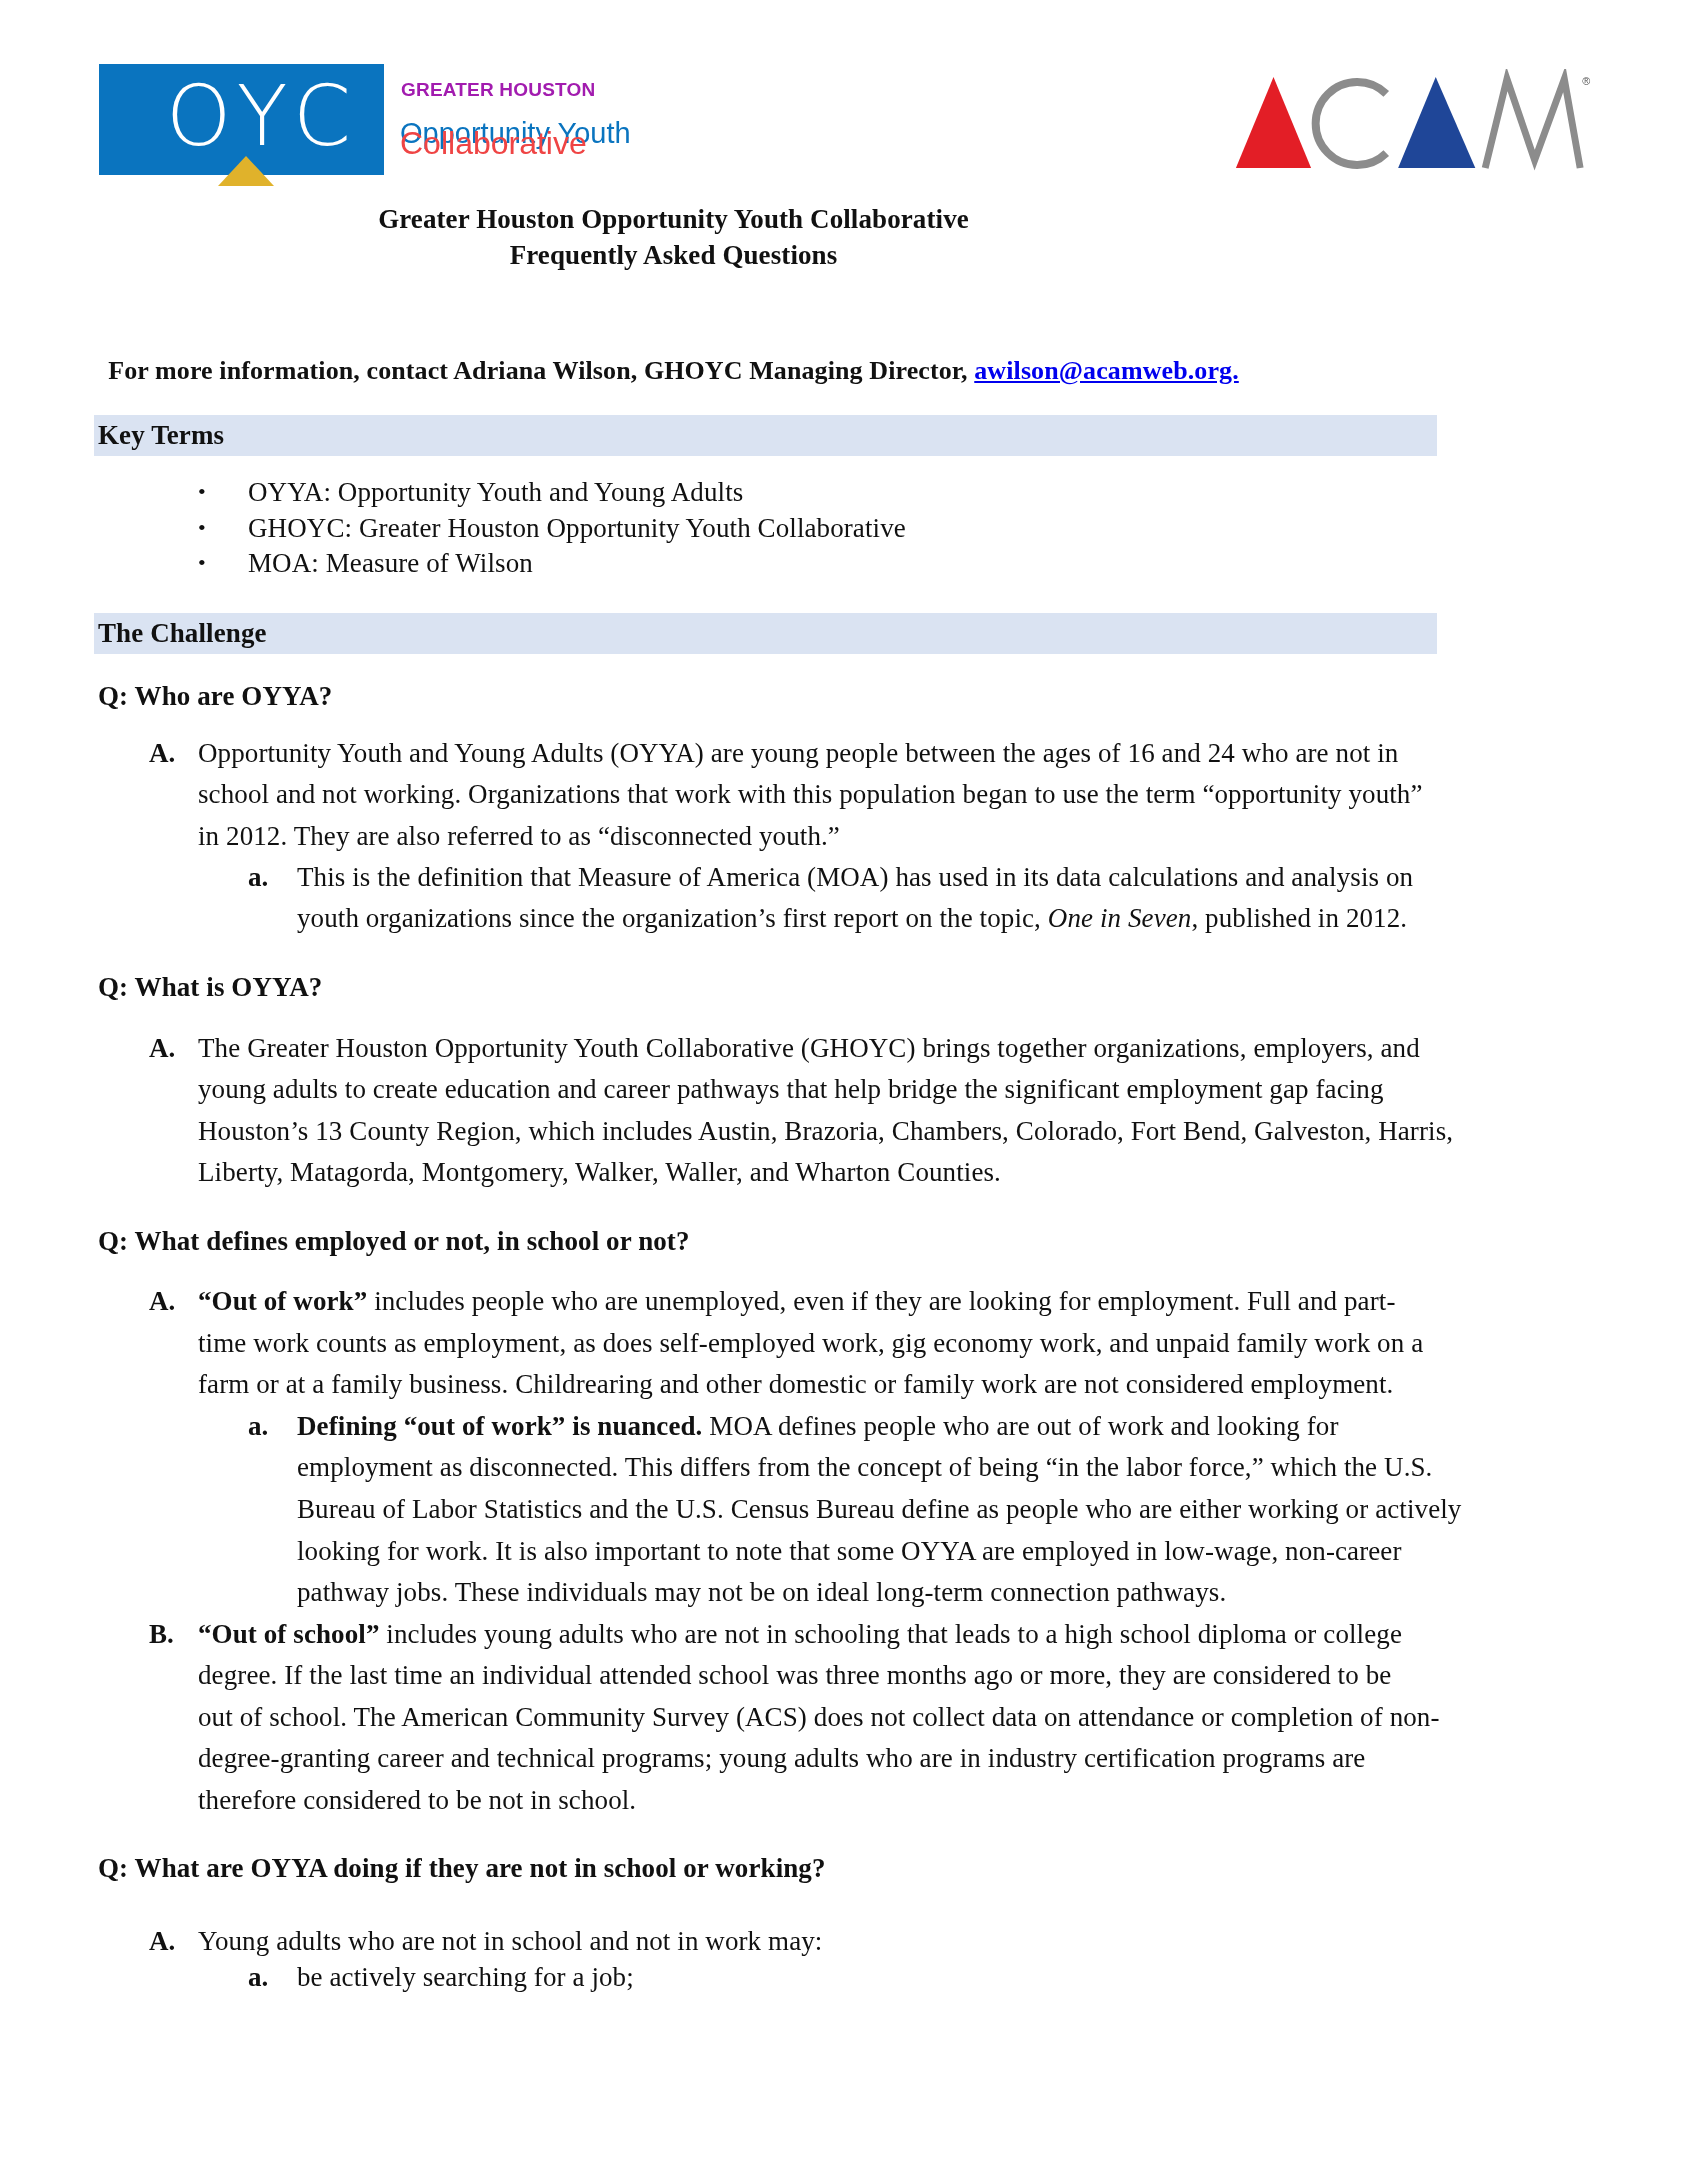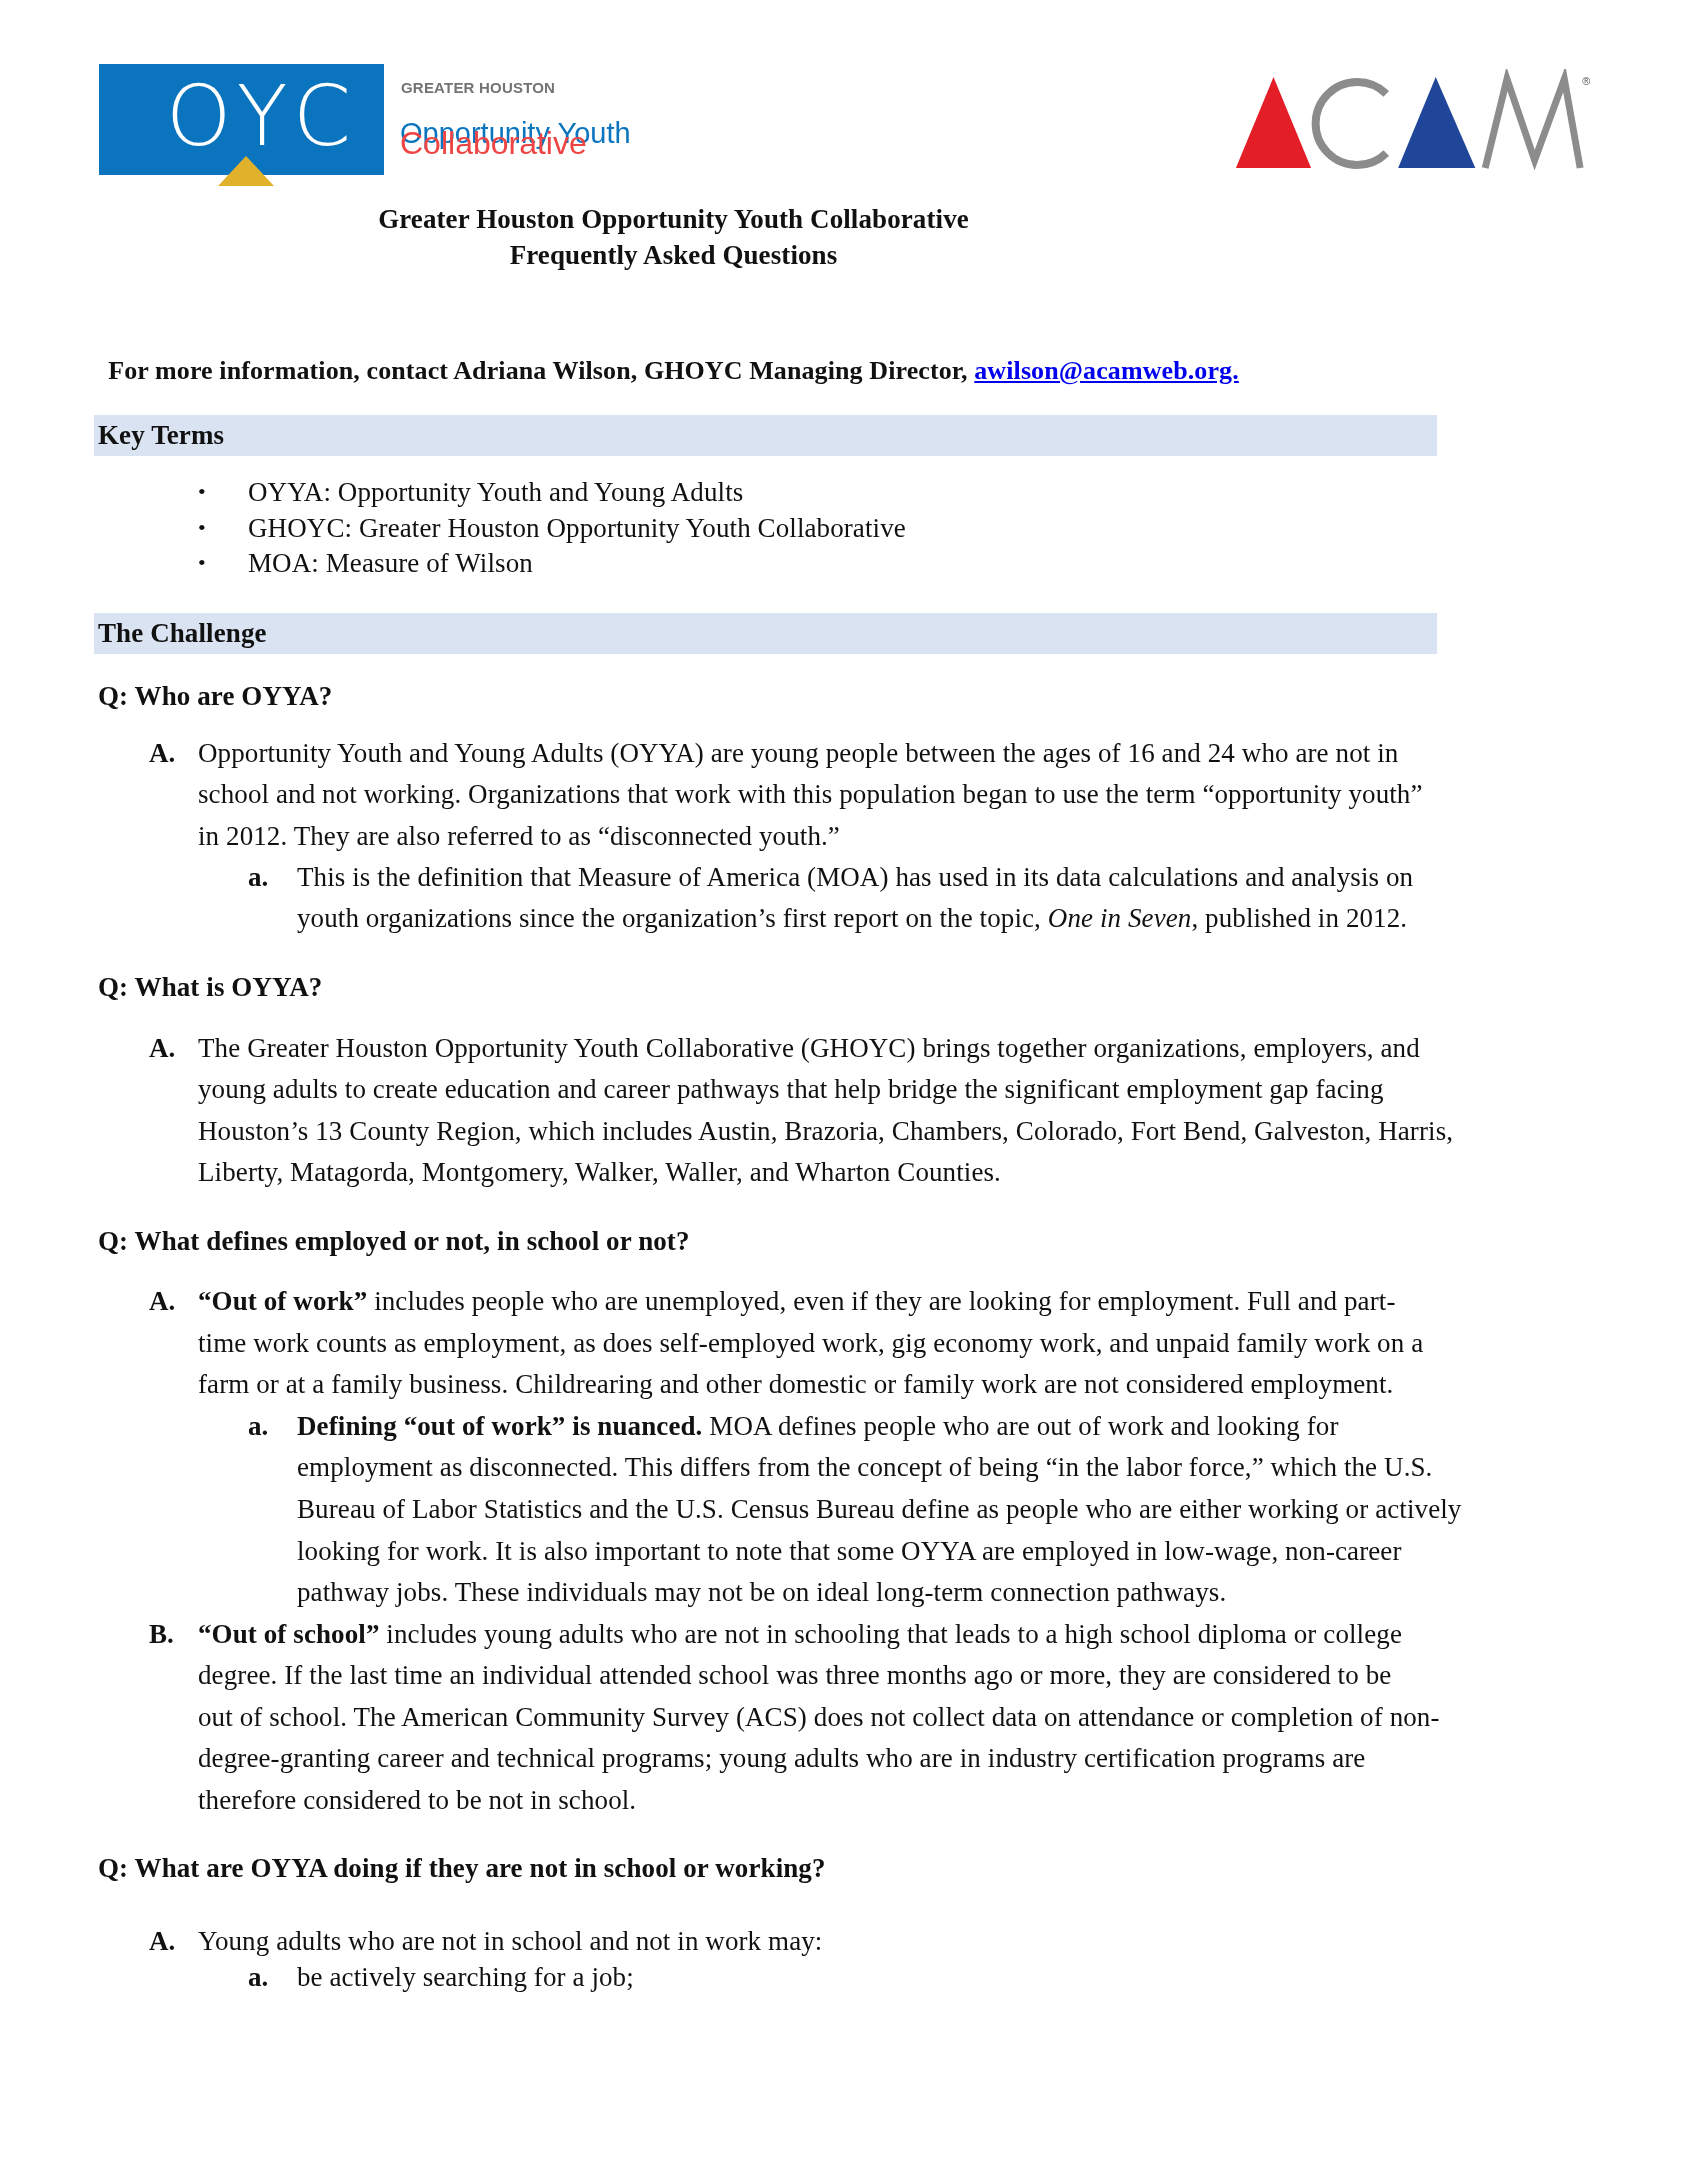--- a/index.html
+++ b/index.html
@@ -12,21 +12,21 @@
 
   
   #oyc-box { left: 99px; top: 64px; width: 285px; height: 111px; background: #0a74bf; }
   #oyc-letters { left: 99px; top: 67px; width: 329px; text-align: center; color: #fff;
                  font-family: "DejaVu Sans", sans-serif; font-size: 83px; font-weight: 200;
                  letter-spacing: 10px; line-height: 99px; }
   #oyc-tri { left: 218px; top: 156px; width: 0; height: 0;
              border-left: 28px solid transparent; border-right: 28px solid transparent;
              border-bottom: 30px solid #e0b22b; }
   #oyc-greater { left: 401px; top: 79px; font-family: "Liberation Sans", sans-serif; font-weight: bold;
-                 font-size: 15px; color: #737373; letter-spacing: 0.2px; }
+                 font-size: 19px; color: #a21caf; letter-spacing: 0.2px; }
   #oyc-name1 { left: 400px; top: 99px; font-family: "Liberation Sans", sans-serif; font-size: 29px; color: #0a74bf; line-height: 30px; margin-top: 19px; }
   #oyc-name2 { left: 400px; top: 128px; font-family: "Liberation Sans", sans-serif; font-size: 32px; color: #ef4444; line-height: 30px; }
 
   
   #acam { left: 1228px; top: 69px; width: 366px; height: 109px; }
 
   .bar { position: absolute; left: 94px; width: 1343px; height: 41px; background: #dae3f2; }
   .bar-label { position: absolute; left: 98px; font-weight: bold; font-size: 27px; line-height: 41px; }
   .bullet { position: absolute; left: 198px; font-size: 22px; line-height: 36px; }
   .bullet-text { position: absolute; left: 248px; font-size: 27px; line-height: 36px; }

